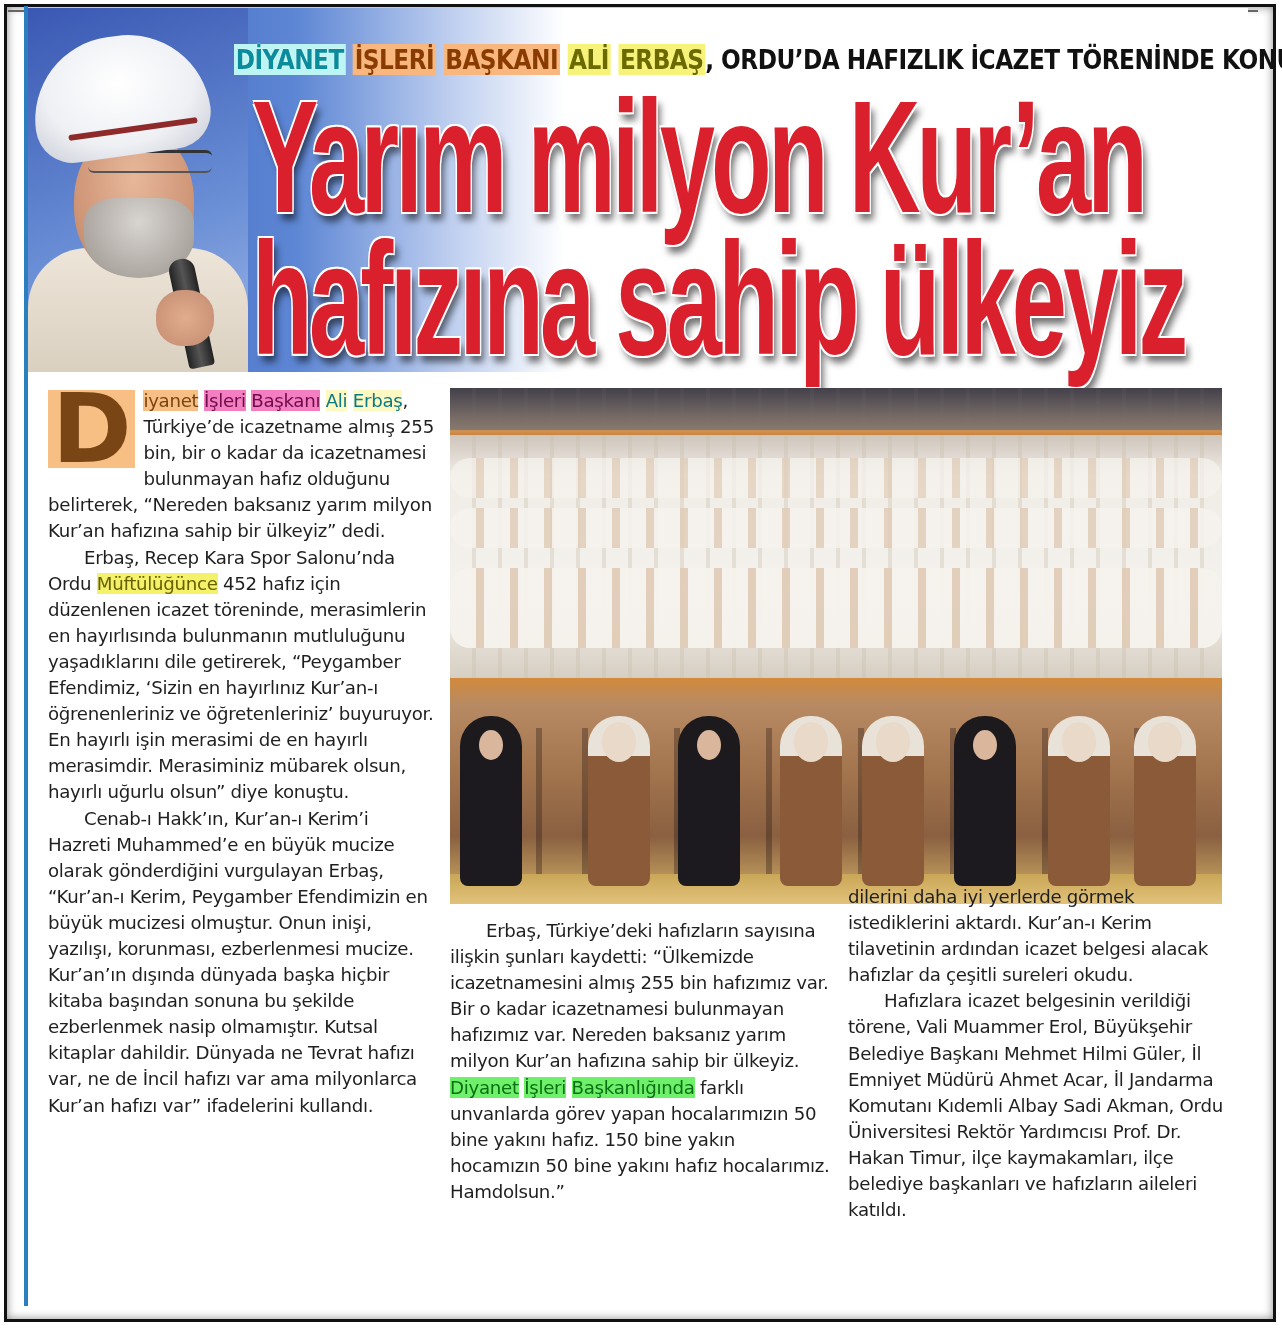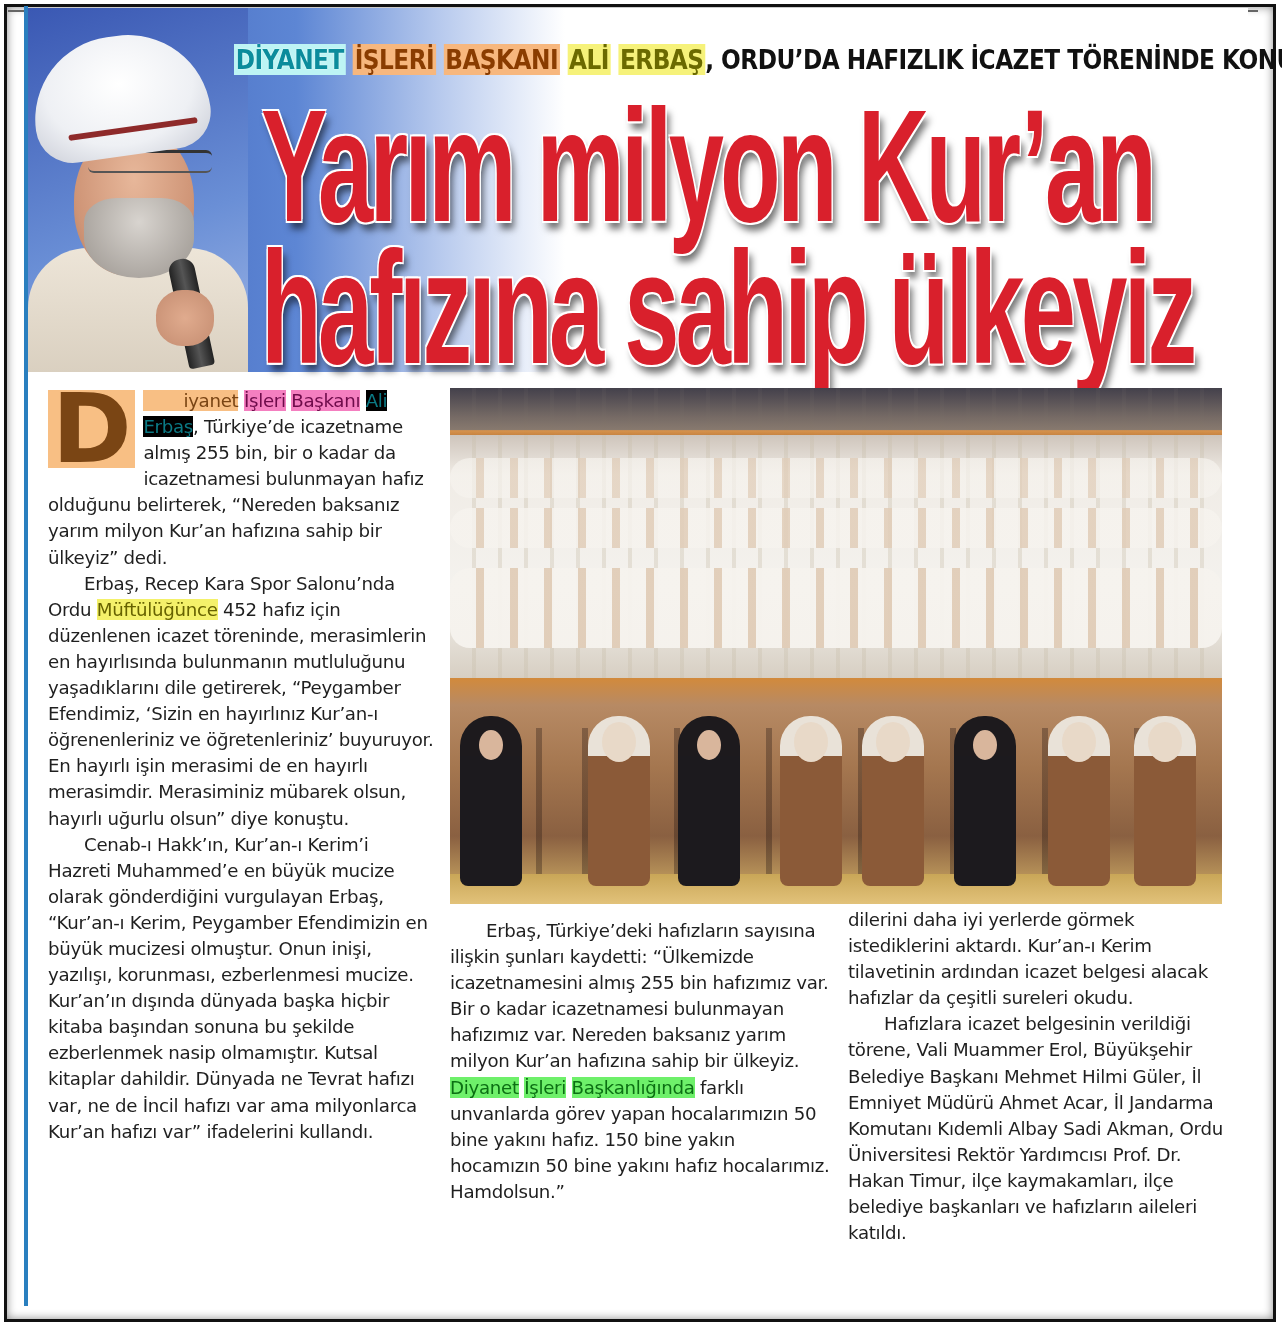--- a/index.html
+++ b/index.html
@@ -118,35 +118,35 @@
     font-family: "DejaVu Sans", sans-serif;
     font-size: 18.2px;
     line-height: 26.1px;
     color: #1f1f1f;
     letter-spacing: -0.3px;
   }
   .col p { margin: 0; text-align: left; }
   .col p.indent { text-indent: 36px; }
   .col1 { left: 48px; top: 388px; width: 386px; }
   .col2 { left: 450px; top: 918px; width: 380px; }
-  .col3 { left: 848px; top: 907px; width: 380px; }
+  .col3 { left: 848px; top: 884px; width: 380px; }
   .dropcap {
     float: left;
     font-family: "DejaVu Sans", sans-serif;
     font-size: 96px; line-height: 78px;
     height: 78px;
     color: #7a4514;
     background: #f8bf84;
     padding: 0 4px 0 4px;
     margin: 2px 8px 0 0;
     font-weight: bold;
   }
-  .hl-orange { background: #f8bf84; color: #7a4514; padding-left: 40px; }
+  .hl-orange { background: #f8bf84; color: #7a4514; }
   .hl-pink { background: #f47fc0; color: #6e0b4a; }
-  .hl-cyan { background: #000000; color: #0b7a85; }
+  .hl-cyan { background: #fef9c3; color: #0b7a85; }
   .hl-yellow { background: #f4f16a; color: #666200; }
   .hl-green { background: #6ef06a; color: #0b6f13; }
   
   .photo {
     position: absolute; left: 450px; top: 388px; width: 772px; height: 516px;
     overflow: hidden;
     background: #c9a067;
   }
   .photo .top {
     position:absolute; left:0; top:0; width:772px; height: 290px;
@@ -210,21 +210,21 @@
 </div>
 
 <div class="kicker">
   <span class="hl k1">DİYANET</span>
   <span class="hl k2">İŞLERİ</span>
   <span class="hl k3">BAŞKANI</span>
   <span class="hl k4">ALİ</span>
   <span class="hl k5">ERBAŞ</span><span>, ORDU’DA HAFIZLIK İCAZET TÖRENİNDE KONUŞTU:</span>
 </div>
 
-<h1 class="headline" style="margin:15px;">
+<h1 class="headline" style="margin:6px;">
   <span class="line">Yarım milyon Kur’an</span>
   <span class="line">hafızına sahip ülkeyiz</span>
 </h1>
 
 <div class="col col1">
   <p>
     <span class="dropcap">D</span><span class="hl-orange">iyanet</span> <span class="hl-pink">İşleri</span> <span class="hl-pink">Başkanı</span> <span class="hl-cyan">Ali</span> <span class="hl-cyan">Erbaş</span><span>, Türkiye’de icazetname almış 255 bin, bir o kadar da icazetnamesi bulunmayan hafız olduğunu belirterek, “Nereden baksanız yarım milyon Kur’an hafızına sahip bir ülkeyiz” dedi.</span>
   </p>
   <p class="indent">
     <span>Erbaş, Recep Kara Spor Salonu’nda Ordu </span><span class="hl-yellow">Müftülüğünce</span><span> 452 hafız için düzenlenen icazet töreninde, merasimlerin en hayırlısında bulunmanın mutluluğunu yaşadıklarını dile getirerek, “Peygamber Efendimiz, ‘Sizin en hayırlınız Kur’an-ı öğrenenleriniz ve öğretenleriniz’ buyuruyor. En hayırlı işin merasimi de en hayırlı merasimdir. Merasiminiz mübarek olsun, hayırlı uğurlu olsun” diye konuştu.</span>

